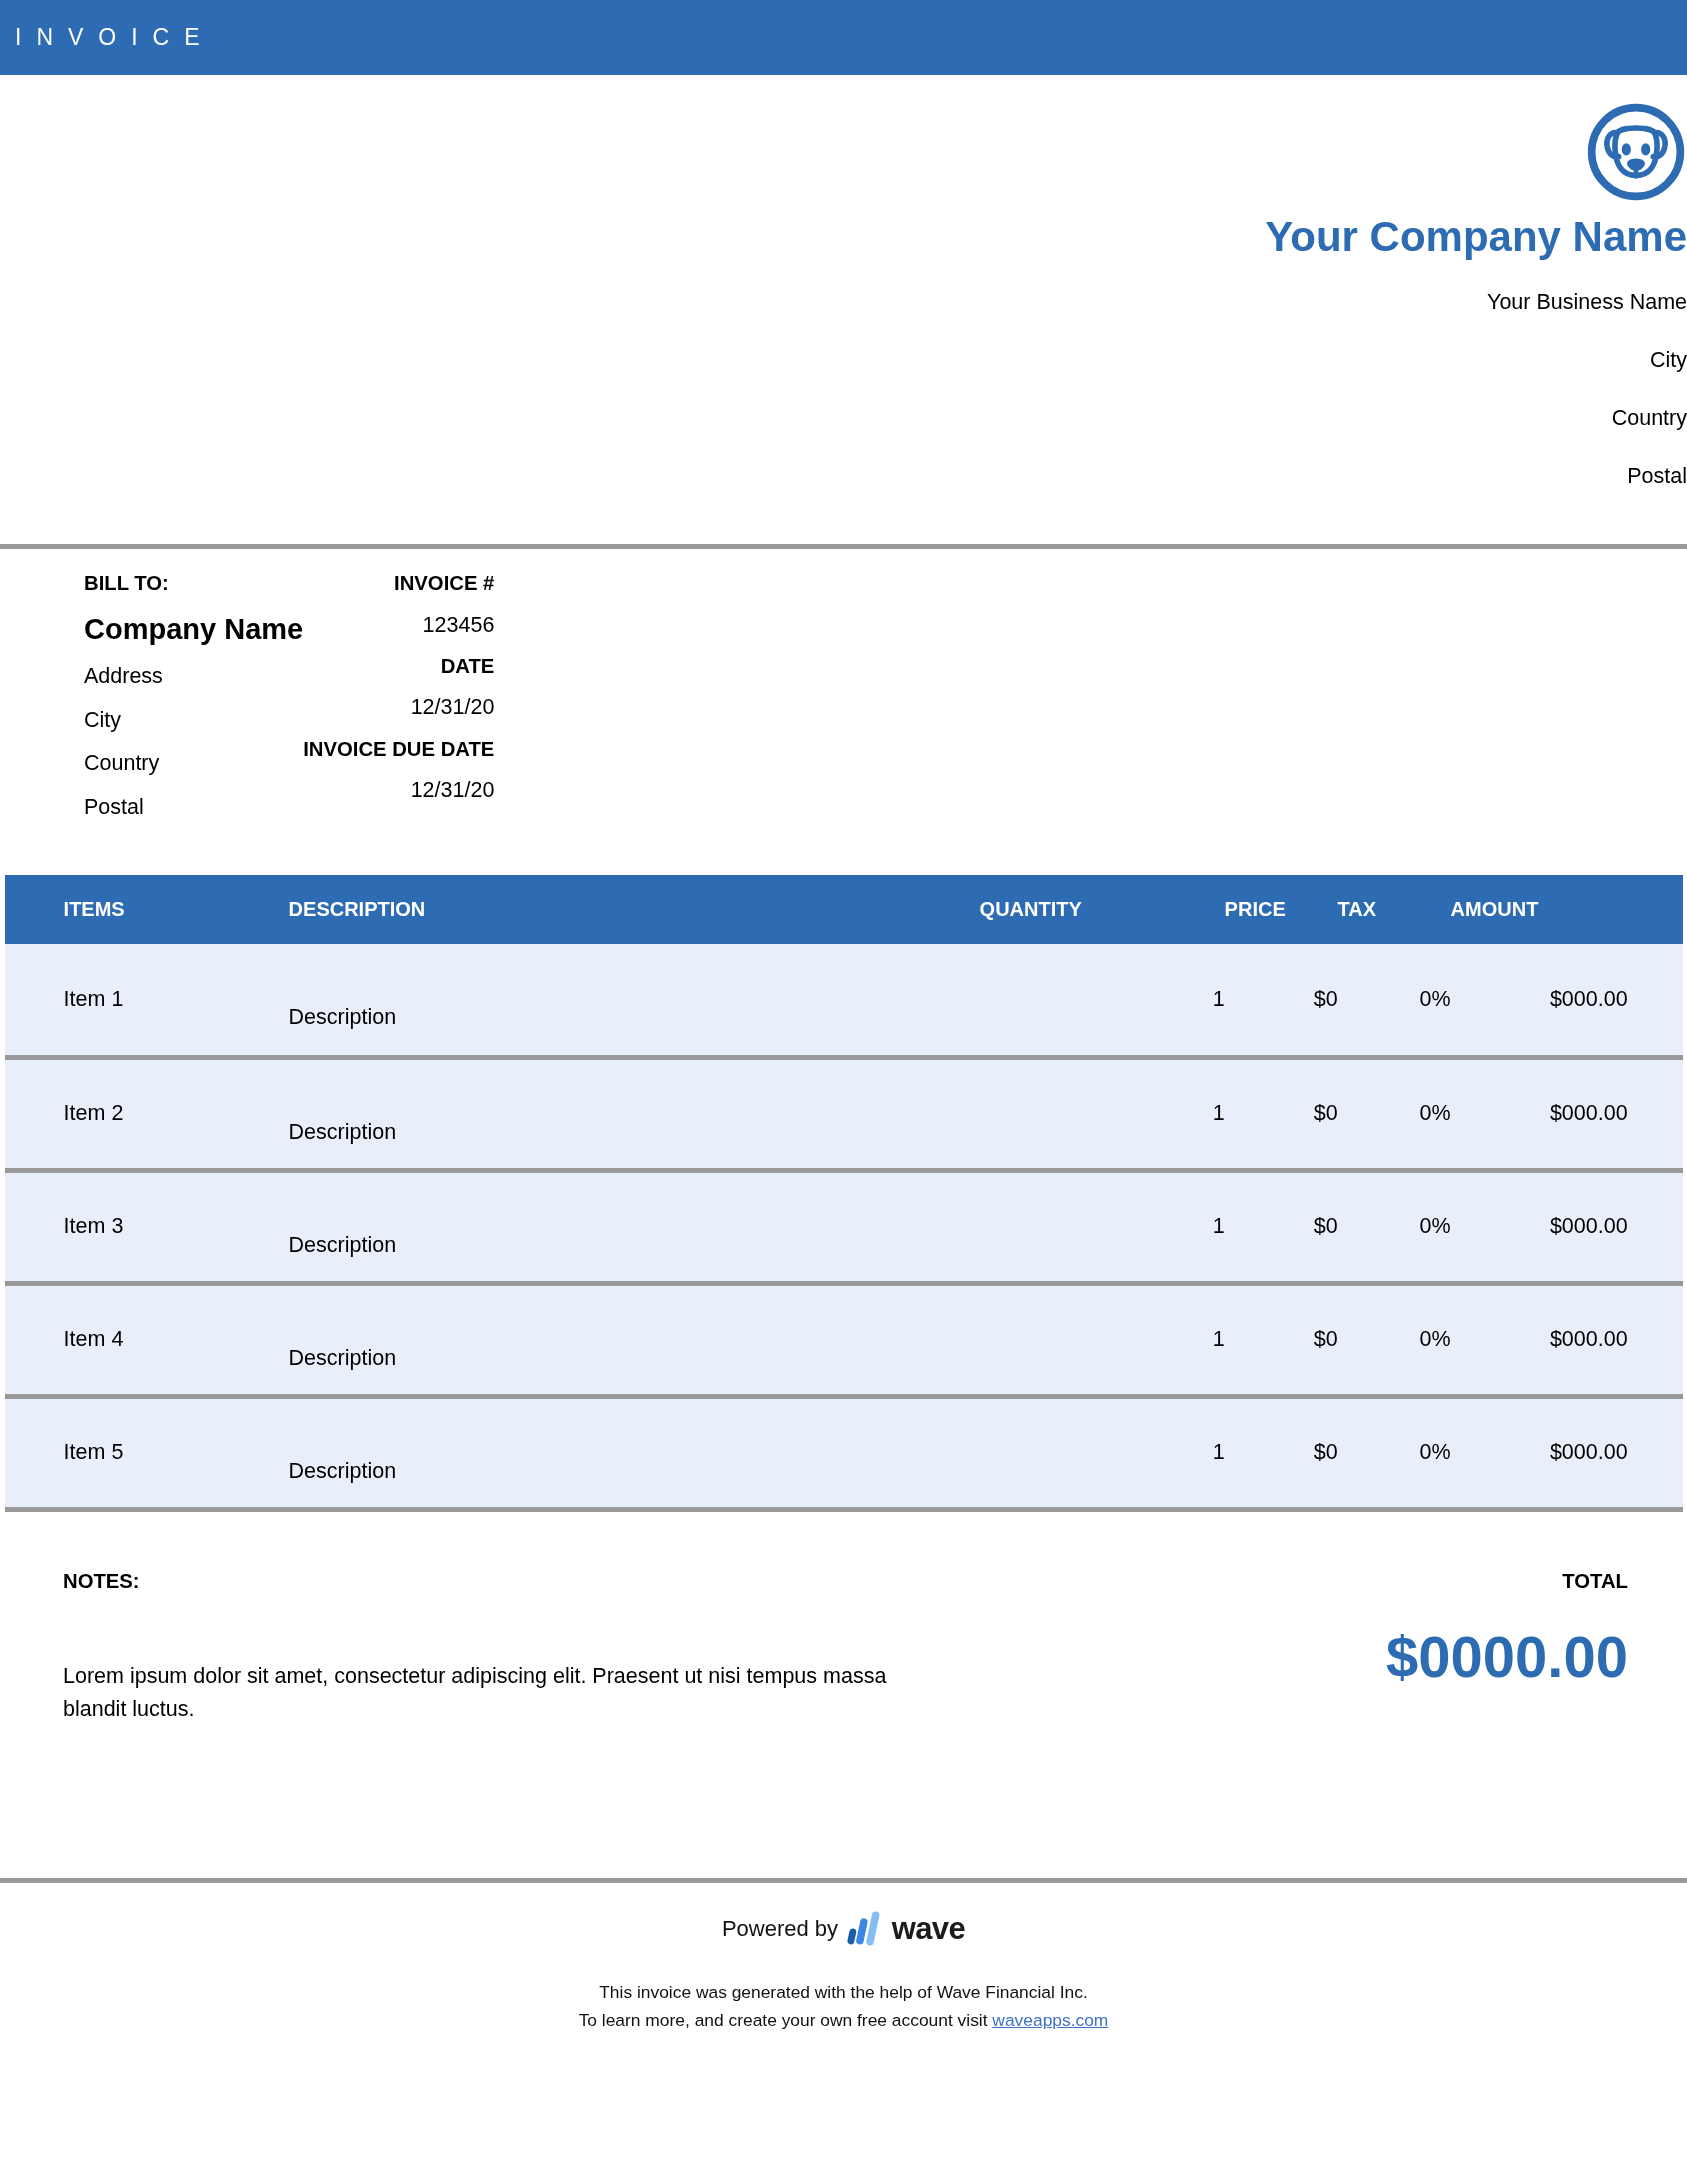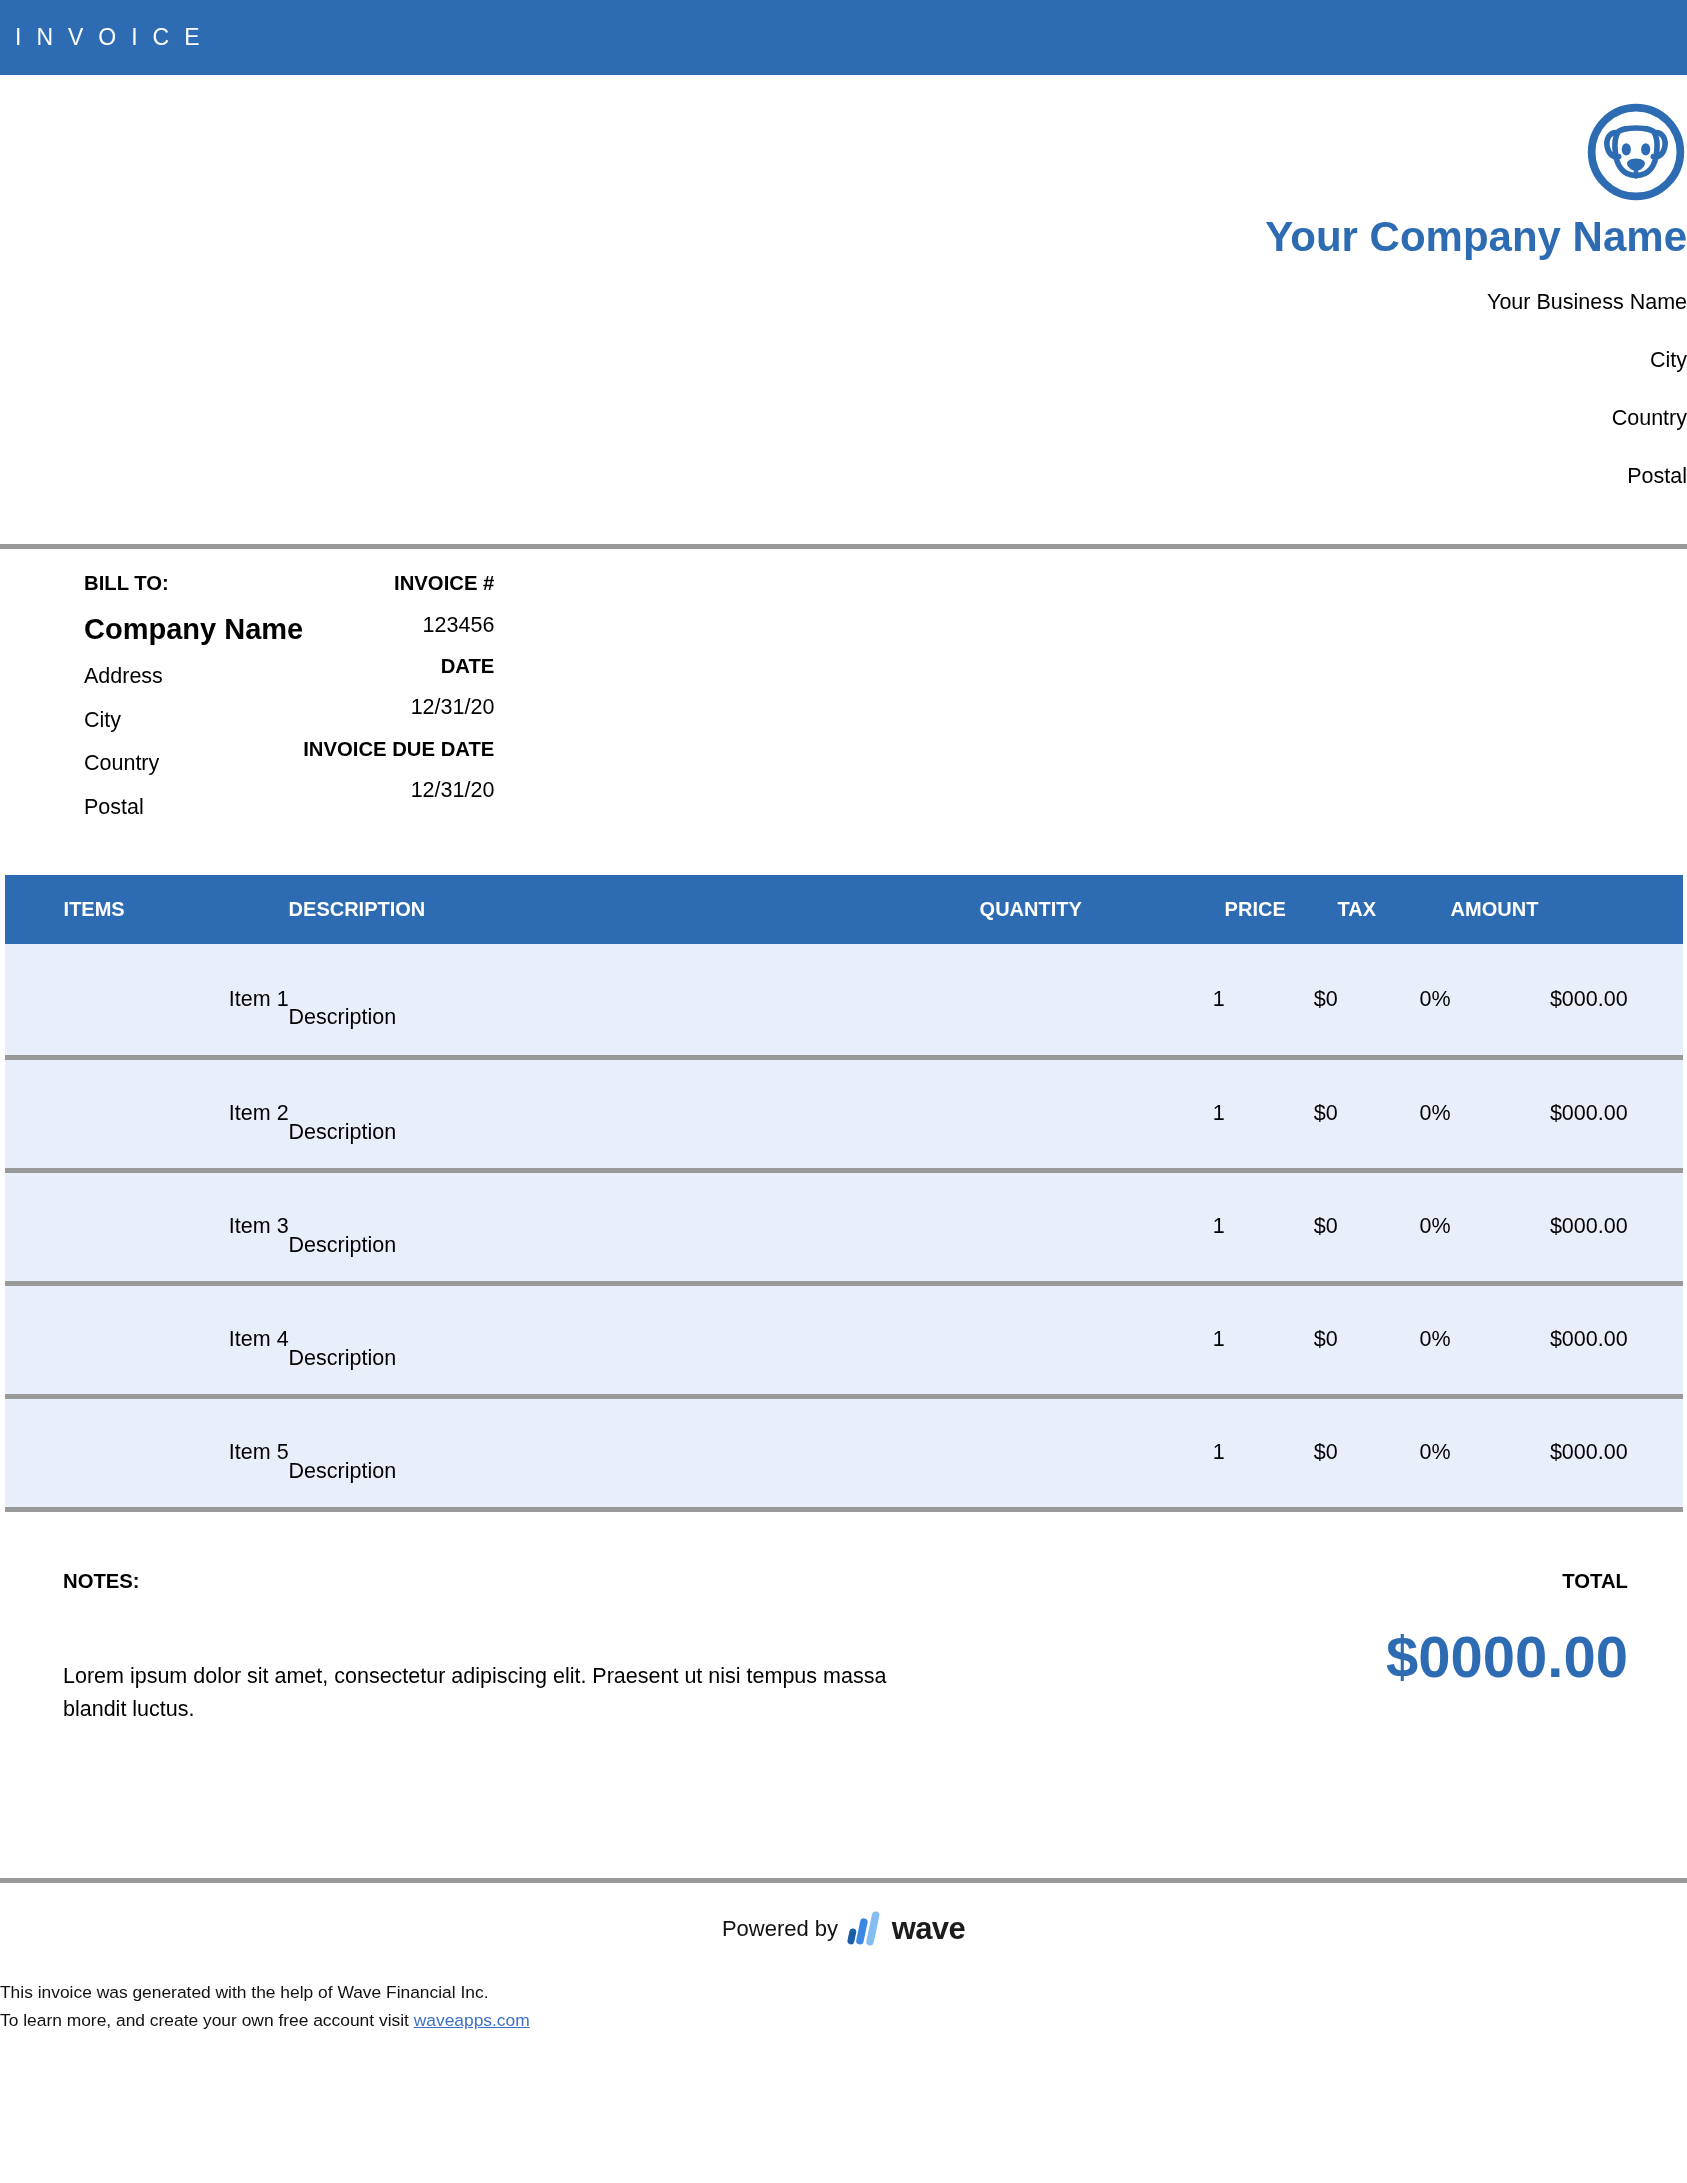--- a/index.html
+++ b/index.html
@@ -80,21 +80,21 @@
   }
   table.items thead th {
     background: #2d6cb2;
     color: #ffffff;
     font-size: 20px;
     font-weight: bold;
     height: 69px;
     text-align: left;
     vertical-align: middle;
   }
-  th.c-items, td.c-items { padding-left: 59px; text-align: right; }
+  th.c-items, td.c-items { padding-left: 59px; }
   th.c-qty, td.c-qty, th.c-price, td.c-price, th.c-tax, td.c-tax { text-align: right; }
   th.c-amount, td.c-amount { text-align: right; padding-right: 55px; }
   table.items tbody td {
     background: #e9eefb;
     border-bottom: 5.2px solid #999999;
     height: 113px;
     font-size: 21.5px;
     vertical-align: middle;
   }
   td.c-desc { vertical-align: top; padding-top: 37px; }
@@ -117,21 +117,21 @@
   .totals { text-align: right; }
   .total-label { font-size: 20.3px; font-weight: bold; }
   .total-amount {
     margin-top: 30px;
     font-size: 58px;
     font-weight: bold;
     color: #2d6cb2;
   }
 
   
-  .footer { }
+  .footer { text-align: center; }
   .powered-row {
     margin-top: 27px;
     display: flex;
     align-items: center;
     justify-content: center;
     gap: 9.3px;
   }
   .powered-by { font-size: 22px; color: #111; }
   .wave-mark svg { width: 35px; height: 38px; display: block; }
   .wave-wordmark {

